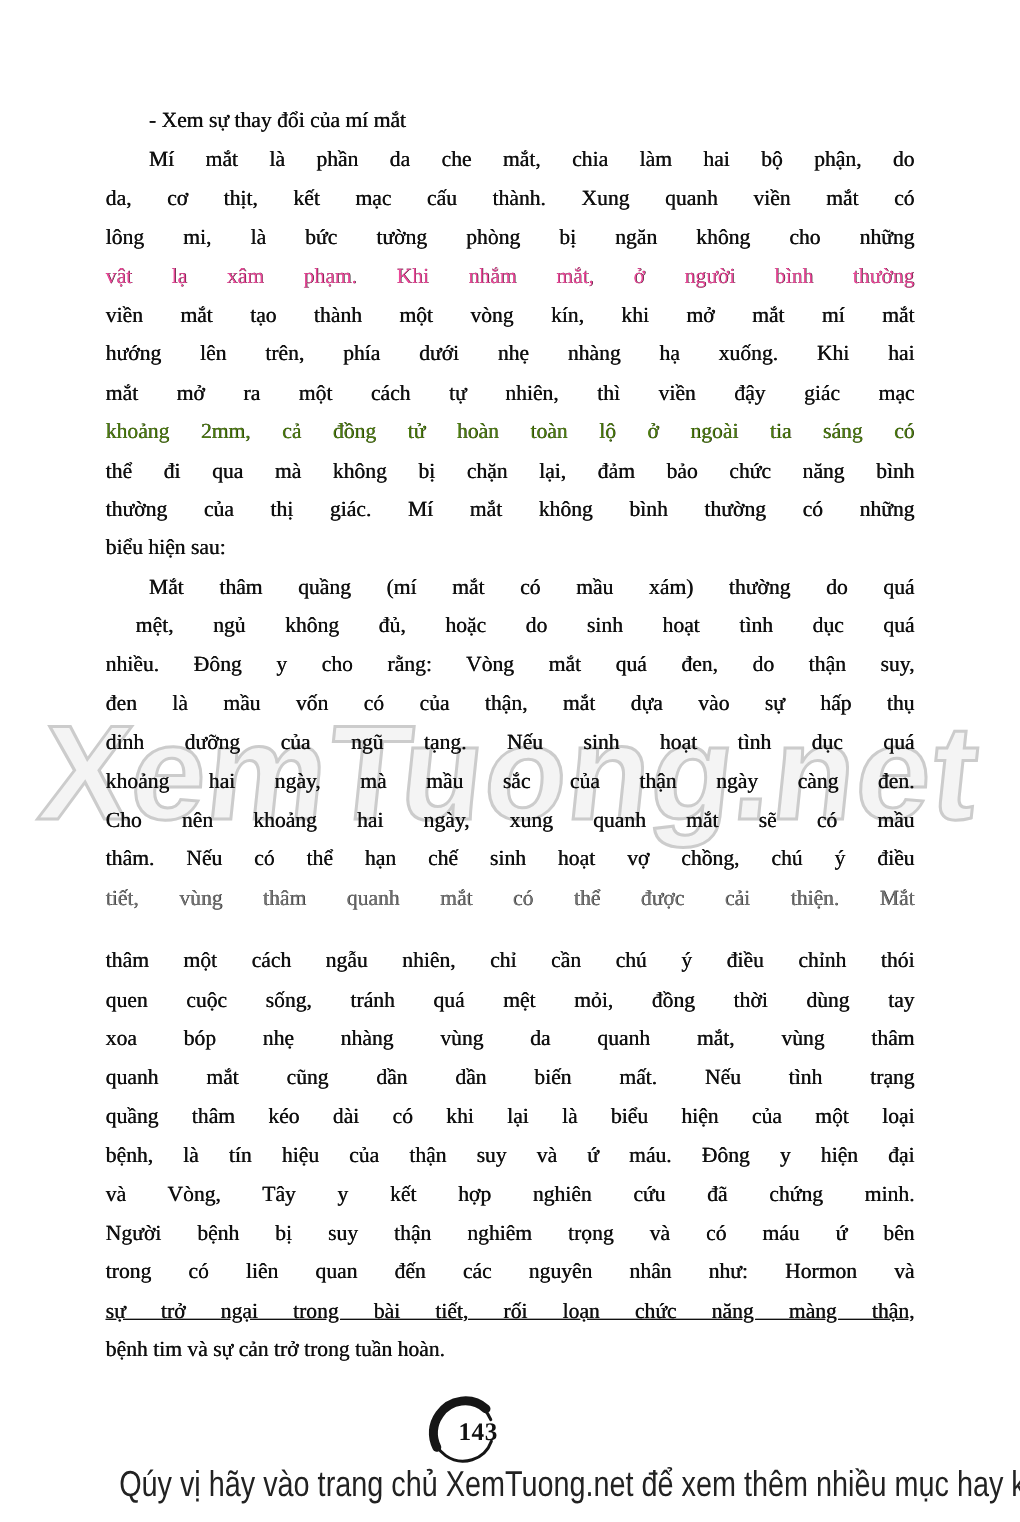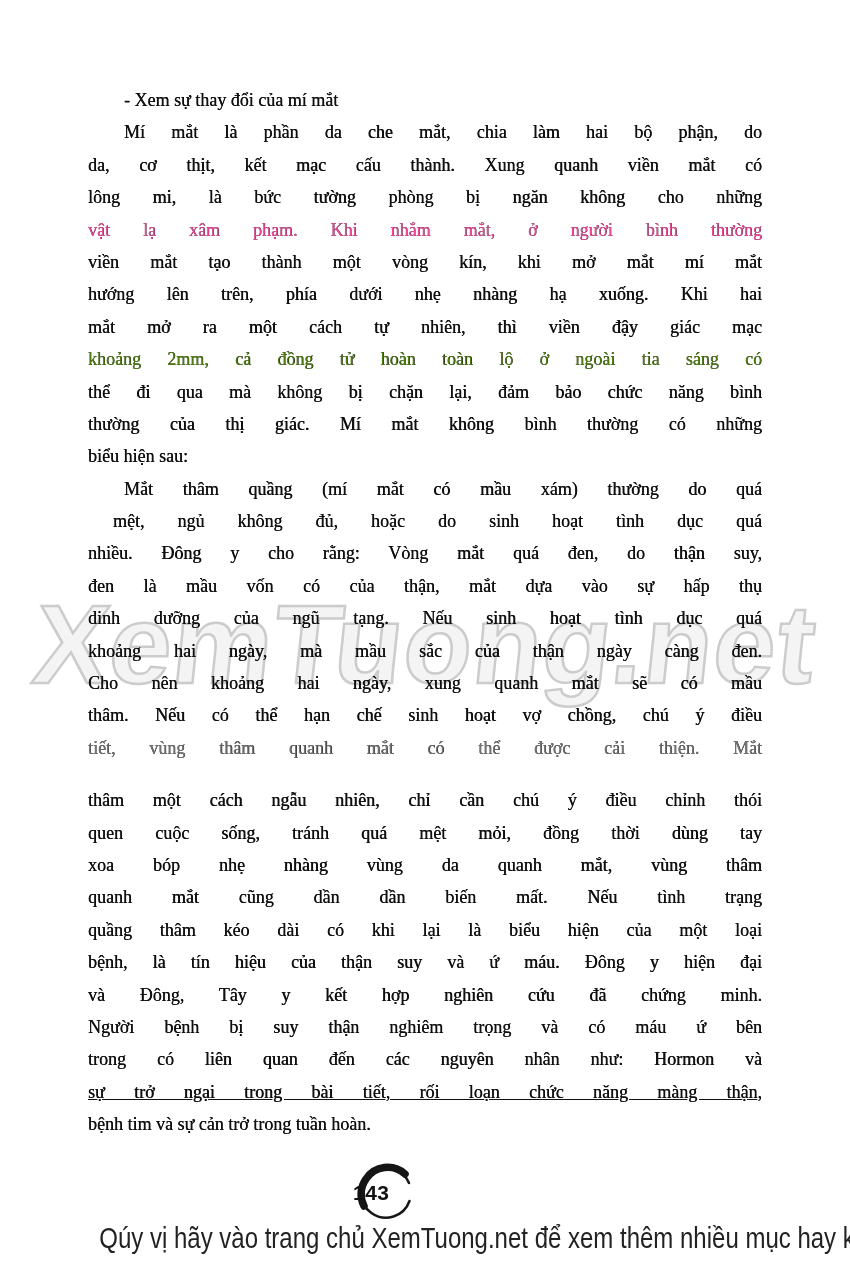--- a/index.html
+++ b/index.html
@@ -57,22 +57,22 @@
     position: absolute;
     left: 353px; top: 1162px;
     width: 66px; height: 62px;
     z-index: 1;
   }
   .pagenum-wrap svg { position: absolute; left: 0; top: 0; }
   .pagenum {
     position: absolute;
     left: 0; top: 19px;
     width: 62px;
-    text-align: left;
-    font-family: Liberation Sans, sans-serif;
+    text-align: right;
+    font-family: Liberation Serif, serif;
     font-weight: bold;
     font-size: 21px;
     color: #111111;
     letter-spacing: 0.5px;
   }
 
   
   .footer {
     position: absolute;
     left: 0; top: 1221px;
@@ -120,21 +120,21 @@
       <div class="line" style="color: rgb(16, 16, 16);">khoảng hai ngày, mà mầu sắc của thận ngày càng đen.</div>
       <div class="line" style="color: rgb(16, 16, 16);">Cho nên khoảng hai ngày, xung quanh mắt sẽ có mầu</div>
       <div class="line" style="color: rgb(16, 16, 16);">thâm. Nếu có thể hạn chế sinh hoạt vợ chồng, chú ý điều</div>
       <div class="line" style="color: #737373;">tiết, vùng thâm quanh mắt có thể được cải thiện. Mắt</div>
       <div class="line" style="color: rgb(16, 16, 16); margin-top: 20px;">thâm một cách ngẫu nhiên, chỉ cần chú ý điều chỉnh thói</div>
       <div class="line" style="color: rgb(16, 16, 16);">quen cuộc sống, tránh quá mệt mỏi, đồng thời dùng tay</div>
       <div class="line" style="color: rgb(16, 16, 16);">xoa bóp nhẹ nhàng vùng da quanh mắt, vùng thâm</div>
       <div class="line" style="color: rgb(16, 16, 16);">quanh mắt cũng dần dần biến mất. Nếu tình trạng</div>
       <div class="line" style="color: rgb(16, 16, 16);">quầng thâm kéo dài có khi lại là biểu hiện của một loại</div>
       <div class="line" style="color: rgb(16, 16, 16);">bệnh, là tín hiệu của thận suy và ứ máu. Đông y hiện đại</div>
-      <div class="line" style="color: rgb(16, 16, 16);">và Đông, Tây y kết hợp nghiên cứu đã chứng minh.</div>
+      <div class="line" style="color: rgb(16, 16, 16);">và Vòng, Tây y kết hợp nghiên cứu đã chứng minh.</div>
       <div class="line" style="color: rgb(16, 16, 16);">Người bệnh bị suy thận nghiêm trọng và có máu ứ bên</div>
       <div class="line" style="color: rgb(16, 16, 16);">trong có liên quan đến các nguyên nhân như: Hormon và</div>
       <div class="line" style="color: rgb(16, 16, 16); text-decoration: underline;">sự trở ngại trong bài tiết, rối loạn chức năng màng thận,</div>
       <div class="line last" style="color: rgb(16, 16, 16);">bệnh tim và sự cản trở trong tuần hoàn.</div>
     </div>
 
   <div class="pagenum-wrap">
     <svg width="66" height="62" viewBox="0 0 66 62">
 
       <path d="M 56 21 A 25 25 0 1 0 56.5 39" fill="none" stroke="#161616" stroke-width="2.5" stroke-linecap="round"></path>

